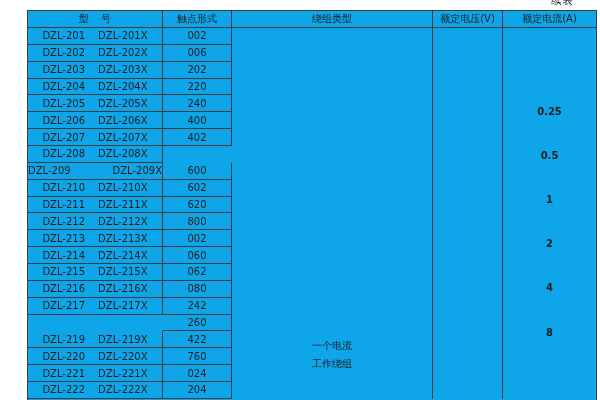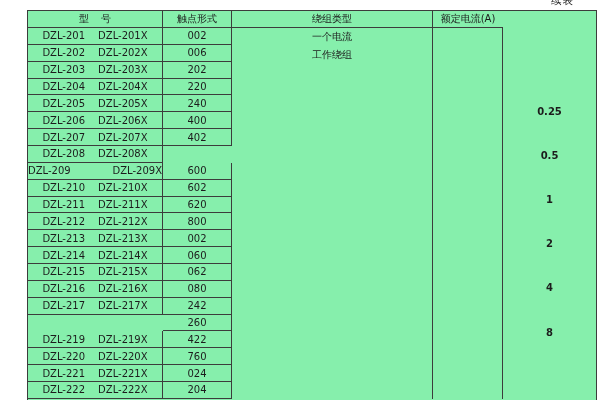--- a/index.html
+++ b/index.html
@@ -5,21 +5,21 @@
   html,body{margin:0;padding:0;}
   .screen{
     position:relative;width:600px;height:400px;background:#ffffff;overflow:hidden;
     font-family:"DejaVu Sans","Liberation Sans",sans-serif;color:#1c1c1c;
   }
   .continued{
     position:absolute;top:-6px;left:551px;font-size:10.5px;letter-spacing:1px;color:#222;
   }
   .tbl{
     position:absolute;left:27px;top:10px;width:570px;height:390px;box-sizing:border-box;
-    border:1px solid #3c3c3c;border-bottom:none;background:#86efac;
+    border:1px solid #3c3c3c;border-bottom:none;background:#0ea5e9;
     display:grid;
     grid-template-columns:135px 69px 201px 70px 93px;
     grid-template-rows:17px repeat(22,16.86px);
   }
   .hc{
     border-right:1px solid #3c3c3c;border-bottom:1px solid #3c3c3c;
     display:flex;align-items:center;justify-content:center;
     font-size:10px;white-space:nowrap;
   }
   .hc.last{border-right:none;}
@@ -27,21 +27,21 @@
   .cell{
     border-right:1px solid #3c3c3c;border-bottom:1px solid #3c3c3c;
     display:flex;align-items:center;justify-content:center;
     font-size:10px;white-space:nowrap;box-sizing:border-box;
   }
   .model-cell{gap:13px;}
   .merged{
     grid-row:2 / span 22;border-right:1px solid #3c3c3c;box-sizing:border-box;
   }
   .winding-cell{
-    grid-column:3;display:flex;flex-direction:column;align-items:center;justify-content:flex-start;
+    grid-column:3;display:flex;flex-direction:column;align-items:center;justify-content:flex-end;
   }
   .winding-lines{text-align:center;font-size:10px;line-height:18px;margin-bottom:26px;}
   .voltage-cell{grid-column:4;}
   .current-cell{
     grid-column:5;border-right:none;display:flex;flex-direction:column;
     padding-top:61px;
   }
   .current-slot{
     height:44.2px;display:flex;align-items:center;justify-content:center;font-size:10px;font-weight:bold;
   }
@@ -49,20 +49,21 @@
 </head>
 <body>
 
 <div class="screen">
   <span class="continued">续表</span>
 
   <div class="tbl" id="spec-table">
     <div class="hc model-h">型 号</div>
     <div class="hc">触点形式</div>
     <div class="hc">绕组类型</div>
+    <div class="hc">额定电压(V)</div>
     <div class="hc last">额定电流(A)</div>
 
     <div class="merged winding-cell">
       <div class="winding-lines">
         <div>一个电流</div>
         <div>工作绕组</div>
       </div>
     </div>
 
     <div class="merged voltage-cell"></div>

